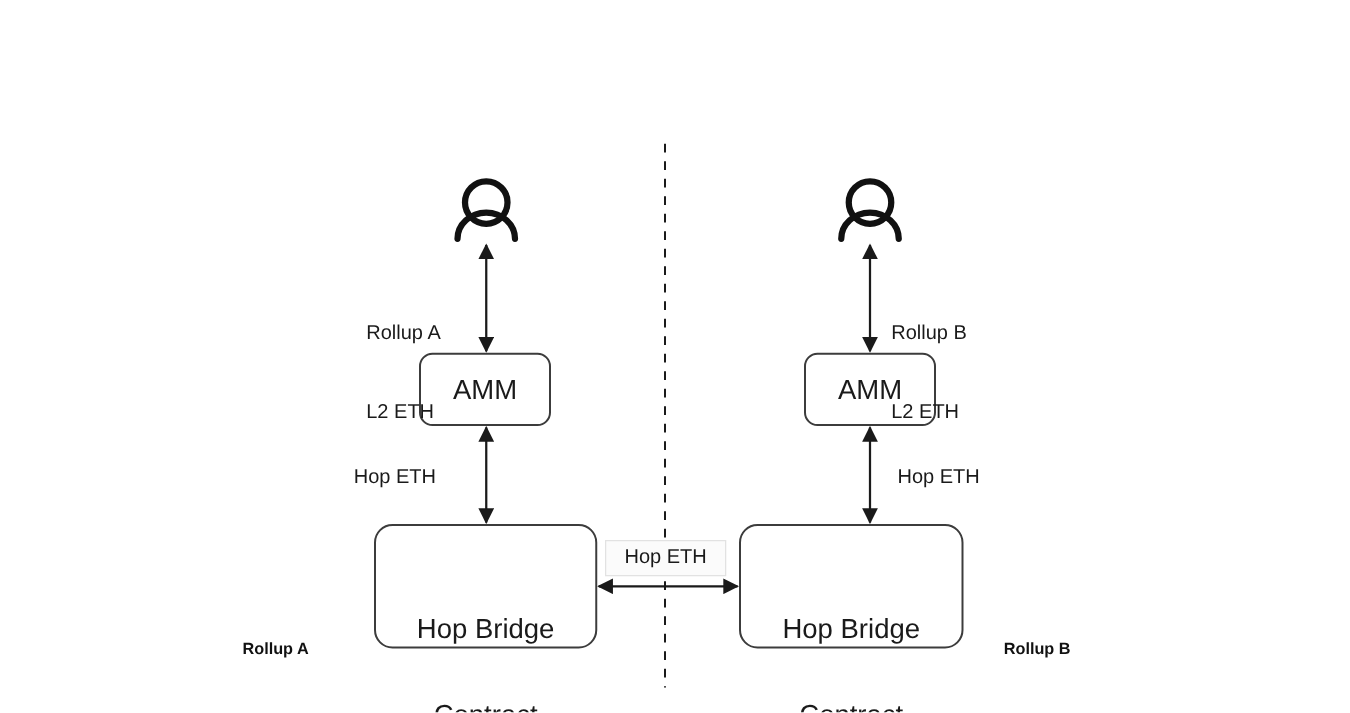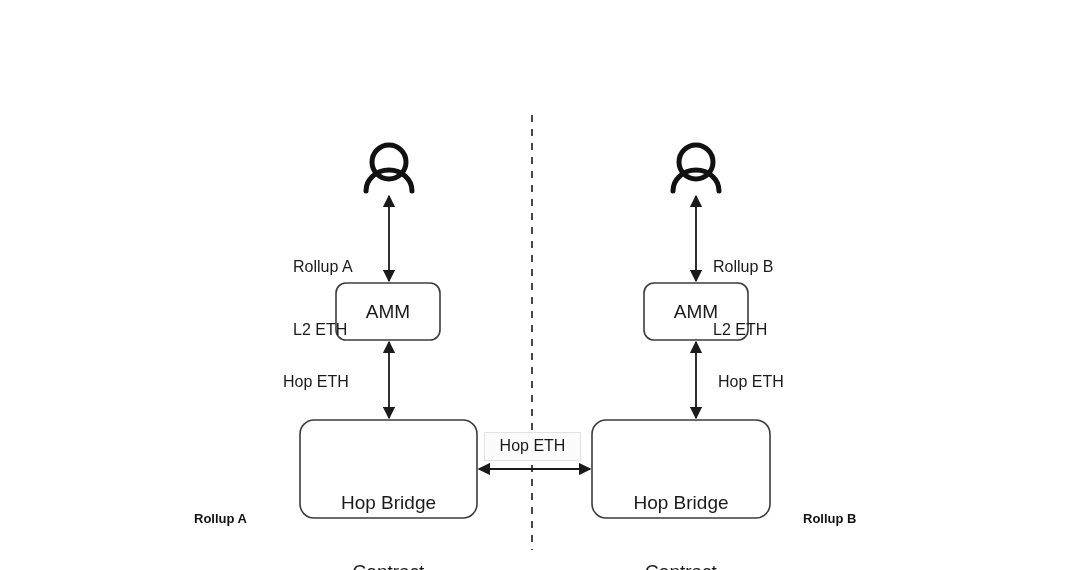--- a/index.html
+++ b/index.html
@@ -22,21 +22,21 @@
     position: absolute;
     left: 0;
     top: 0;
     width: 1080px;
     height: 570px;
   }
   .node-label {
     position: absolute;
     text-align: center;
     color: #1a1a1a;
-    font-size: 19px;
+    font-size: 22px;
     line-height: 23px;
     white-space: pre;
     pointer-events: none;
   }
   .edge-label {
     position: absolute;
     color: #1a1a1a;
     font-size: 16px;
     line-height: 21px;
     white-space: pre;

